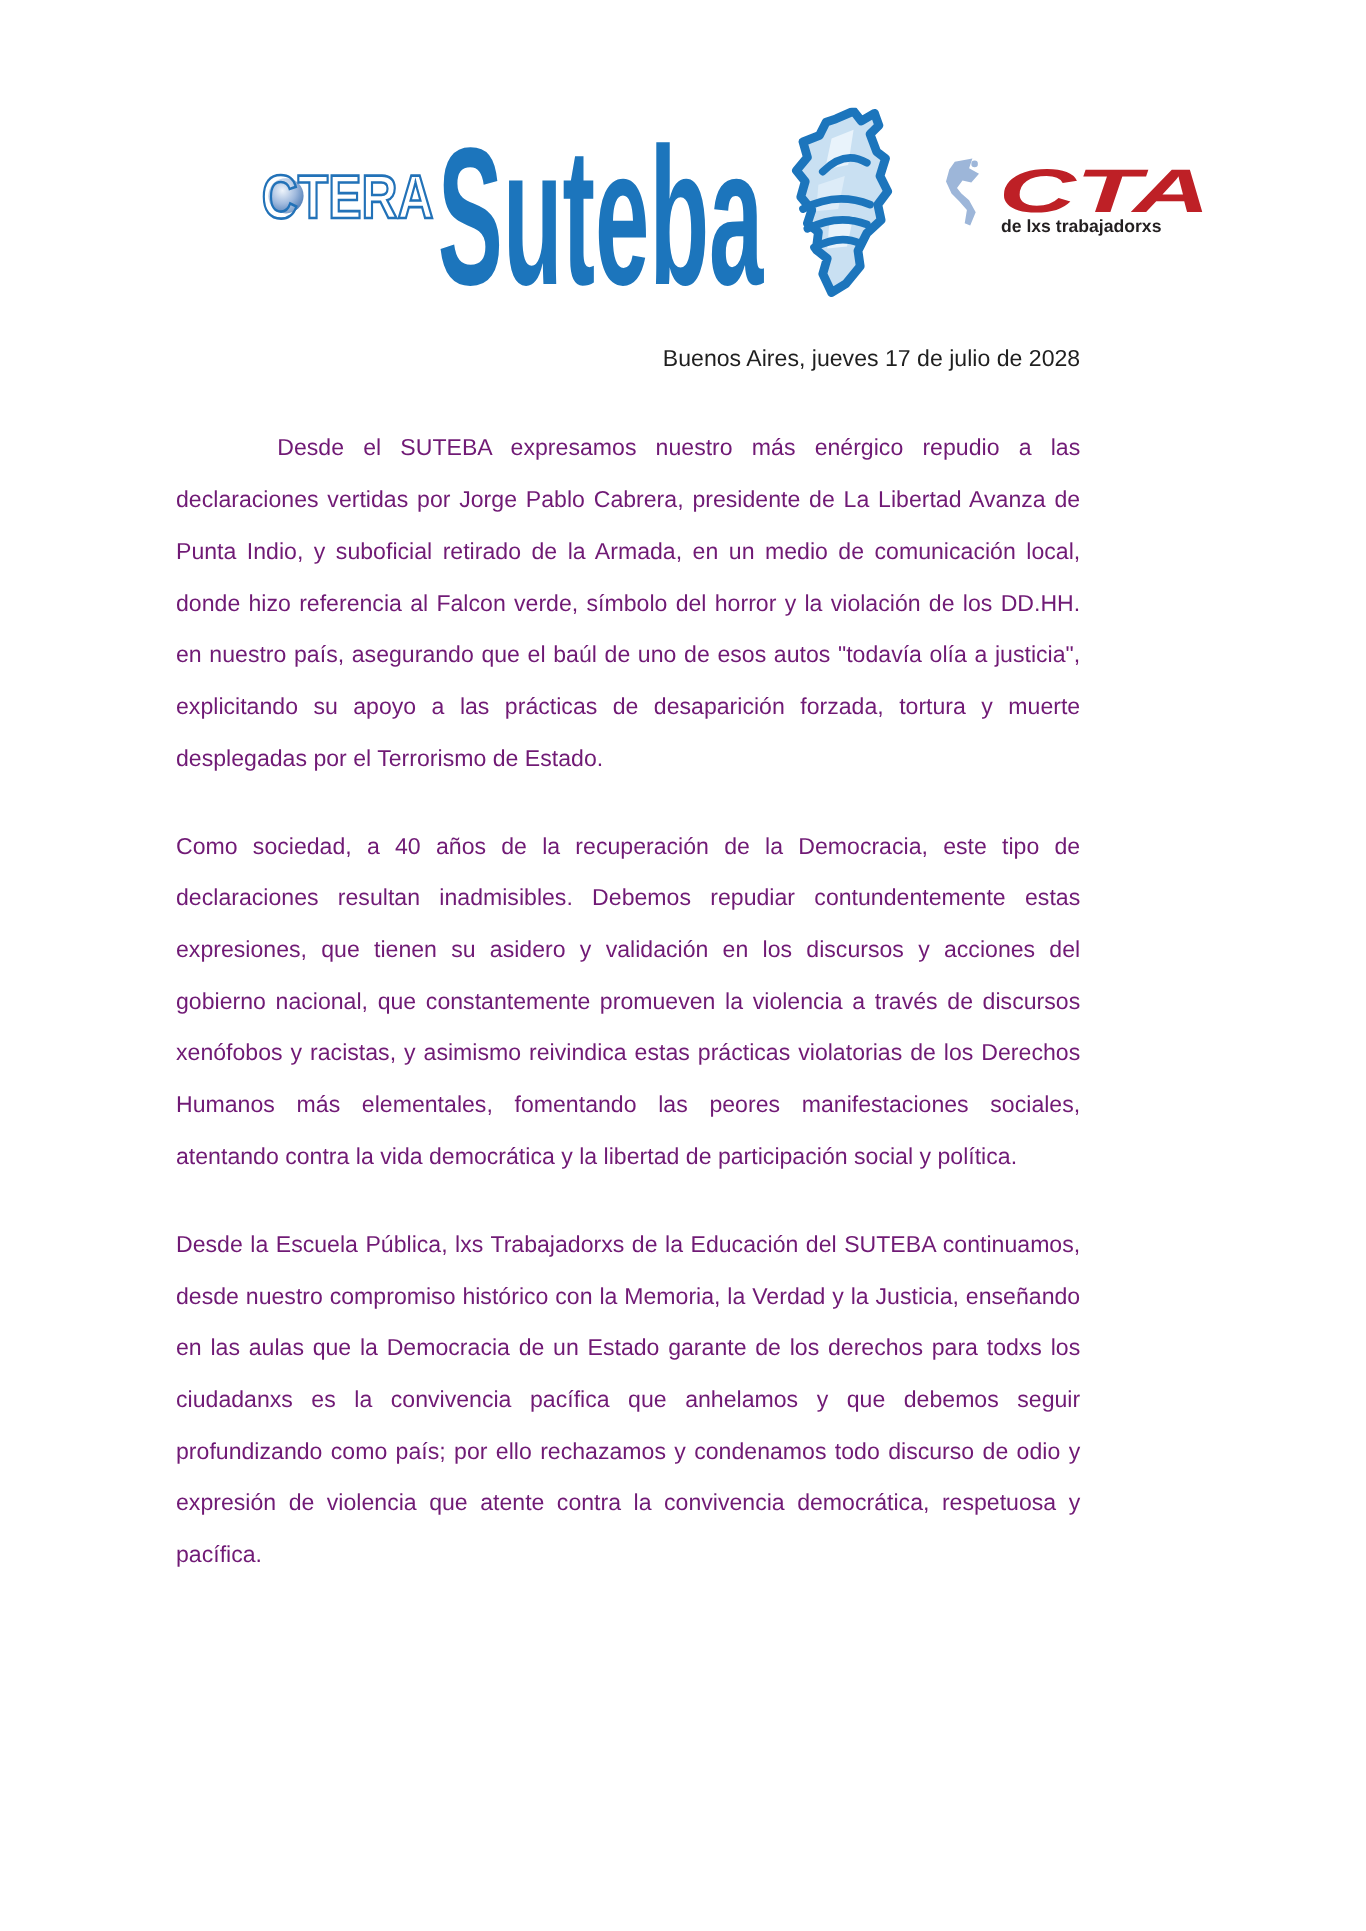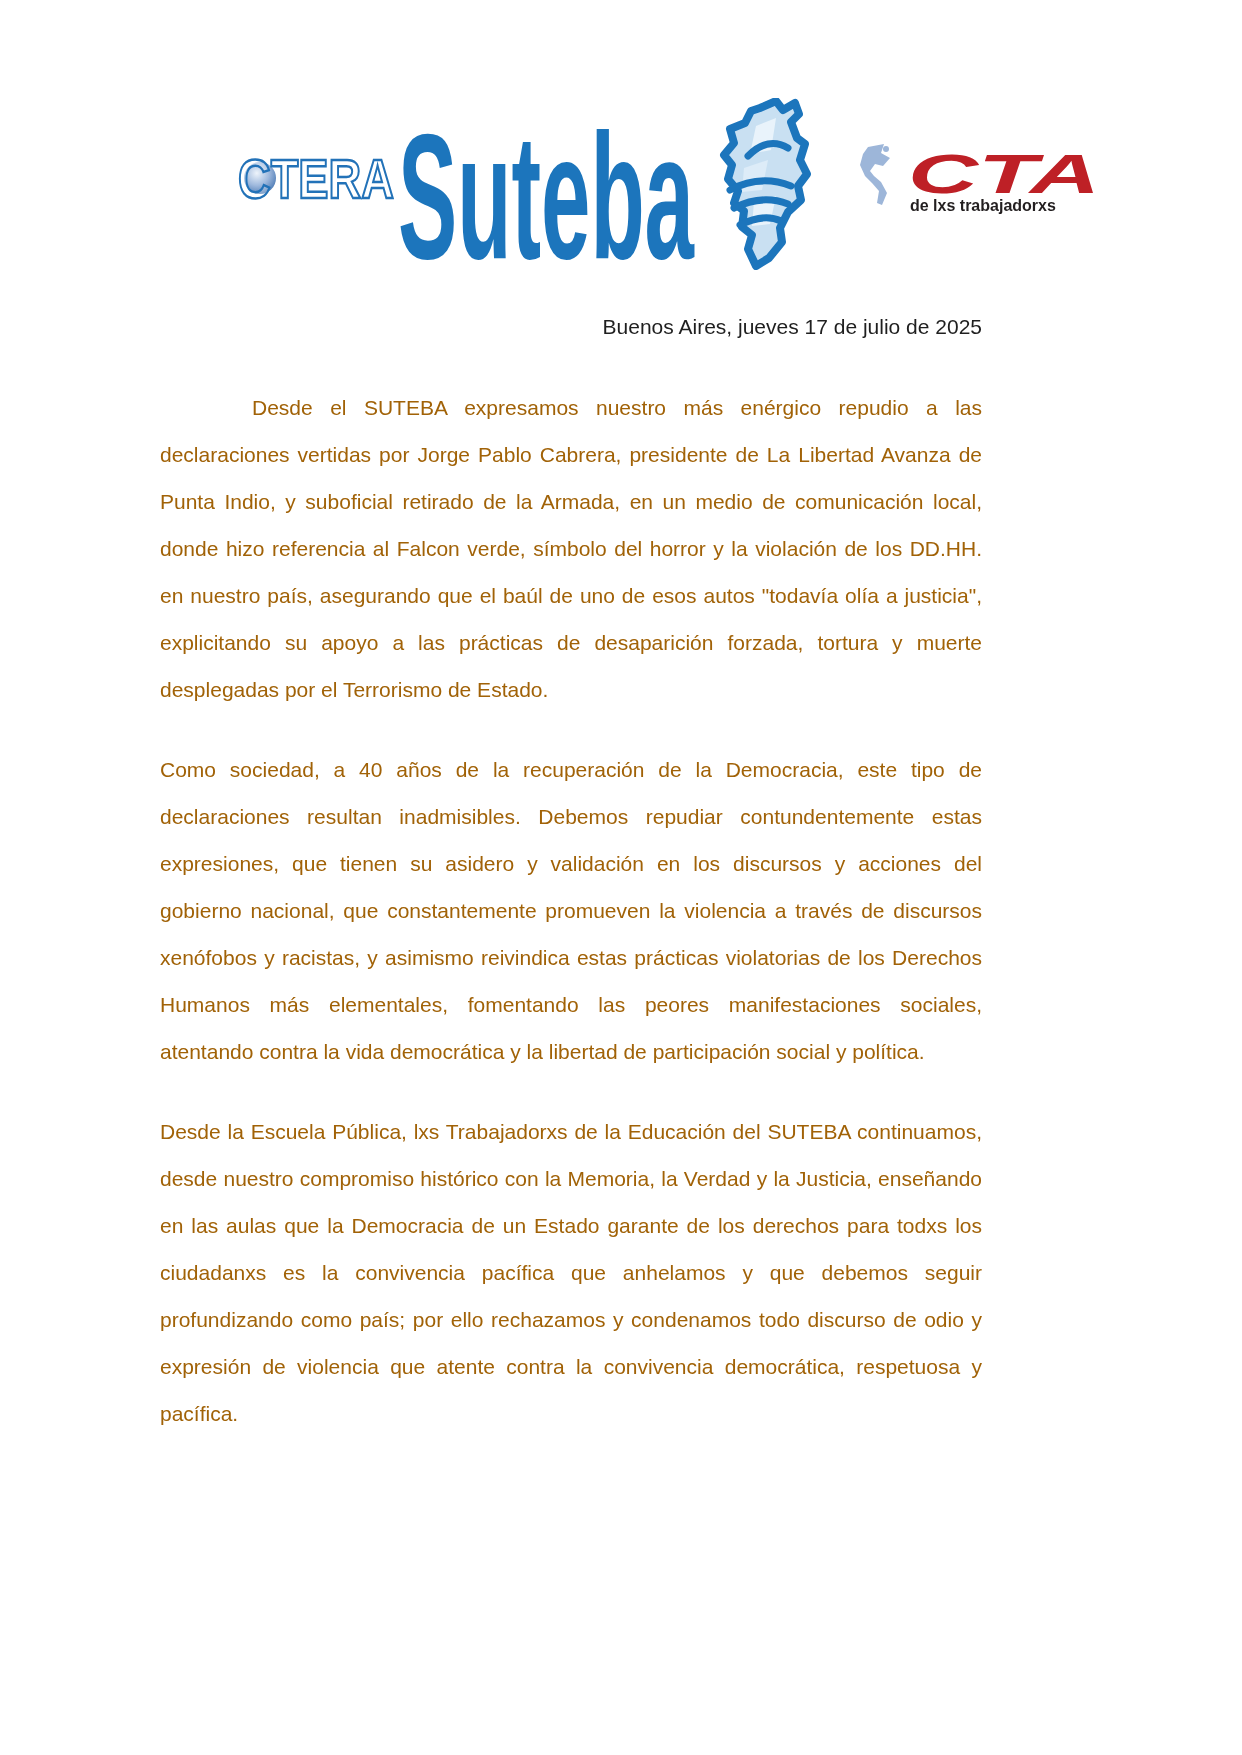--- a/index.html
+++ b/index.html
@@ -31,21 +31,21 @@
   
   .content {
     width: 822px;
     margin: 44px 0 0 160px;
   }
   .content p {
     font-size: 21px;
     line-height: 47px;
     text-align: justify;
     margin-bottom: 33px;
-    color: #a16207;
+    color: #701a75;
   }
   .content p.indent-first { text-indent: 92px; }
   .content p:last-child { margin-bottom: 0; }
   
   .signature {
     width: 822px;
     margin: 108px 0 0 160px;
     text-align: center;
     font-family: "Liberation Serif", serif;
   }
@@ -105,21 +105,21 @@
         <g>
           <path d="M18,6 L34,3 L31,12 L40,17 L33,25 L25,23 L20,30 L24,35 L31,41 L37,52 L32,64 L27,62 L29,50 L22,42 L15,35 L10,24 L13,13 Z" fill="#9db6d9"></path>
           <circle cx="36" cy="8" r="3" fill="#9db6d9"></circle>
         </g>
         <text x="58" y="52" font-family="Liberation Sans, sans-serif" font-weight="bold" font-style="italic" font-size="56" textLength="192" lengthAdjust="spacingAndGlyphs" fill="#be2026">CTA</text>
         <text x="60" y="70" font-family="Liberation Sans, sans-serif" font-weight="bold" font-size="16" fill="#231f20">de lxs trabajadorxs</text>
       </svg>
     </div>
   </div>
 
-  <div class="date-row">Buenos Aires, jueves 17 de julio de 2025</div>
+  <div class="date-row">Buenos Aires, jueves 17 de julio de 2028</div>
 
   <div class="content">
     <p class="indent-first">Desde el SUTEBA expresamos nuestro más enérgico repudio a las declaraciones vertidas por Jorge Pablo Cabrera, presidente de La Libertad Avanza de Punta Indio, y suboficial retirado de la Armada, en un medio de comunicación local, donde hizo referencia al Falcon verde, símbolo del horror y la violación de los DD.HH. en nuestro país, asegurando que el baúl de uno de esos autos "todavía olía a justicia", explicitando su apoyo a las prácticas de desaparición forzada, tortura y muerte desplegadas por el Terrorismo de Estado.</p>
     <p>Como sociedad, a 40 años de la recuperación de la Democracia, este tipo de declaraciones resultan inadmisibles. Debemos repudiar contundentemente estas expresiones, que tienen su asidero y validación en los discursos y acciones del gobierno nacional, que constantemente promueven la violencia a través de discursos xenófobos y racistas, y asimismo reivindica estas prácticas violatorias de los Derechos Humanos más elementales, fomentando las peores manifestaciones sociales, atentando contra la vida democrática y la libertad de participación social y política.</p>
     <p>Desde la Escuela Pública, lxs Trabajadorxs de la Educación del SUTEBA continuamos, desde nuestro compromiso histórico con la Memoria, la Verdad y la Justicia, enseñando en las aulas que la Democracia de un Estado garante de los derechos para todxs los ciudadanxs es la convivencia pacífica que anhelamos y que debemos seguir profundizando como país; por ello rechazamos y condenamos todo discurso de odio y expresión de violencia que atente contra la convivencia democrática, respetuosa y pacífica.</p>
   </div>
 
   <div class="signature">
     <div class="org">Consejo Ejecutivo Provincial</div>
     <div class="union">SUTEBA</div>

